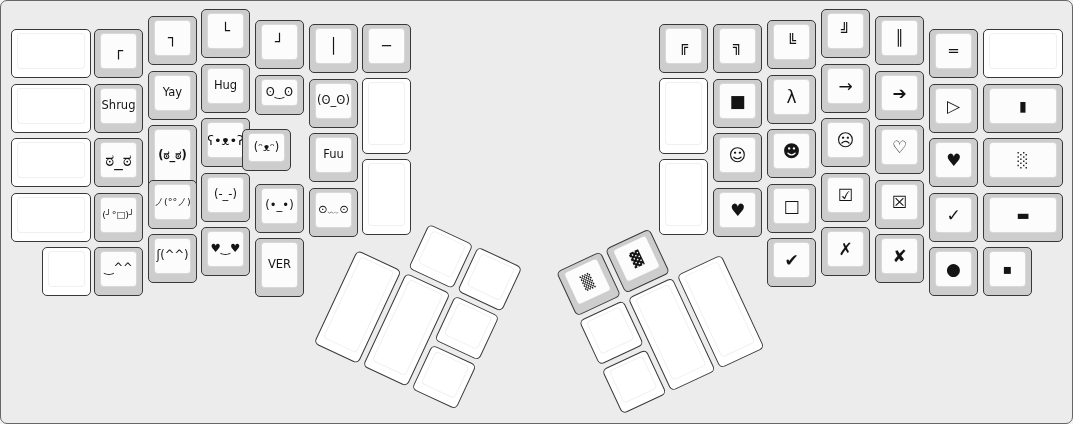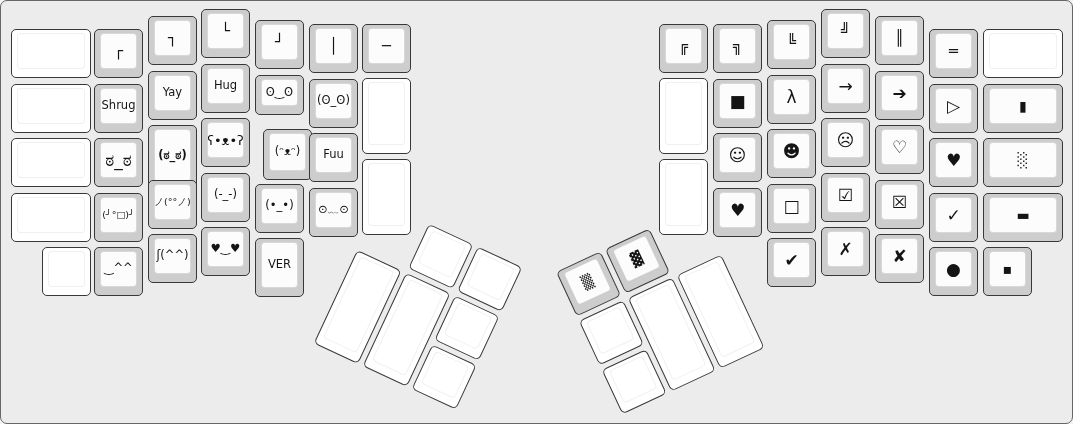--- a/index.html
+++ b/index.html
@@ -147,21 +147,21 @@
       <div class="key grey" style="left: 254px; top: 19px; width: 49px; height: 49px;">
         <div class="top">
           <span class="legend" style="font-size: 15px;">┘</span>
         </div>
       </div>
       <div class="key grey" style="left: 254px; top: 74px; width: 49px; height: 40px;">
         <div class="top">
           <span class="legend" style="font-size: 11.5px;">ʘ‿ʘ</span>
         </div>
       </div>
-      <div class="key grey" style="left: 262px; top: 128px; width: 49px; height: 51px;">
+      <div class="key grey" style="left: 241px; top: 128px; width: 49px; height: 42px;">
         <div class="top">
           <span class="legend" style="font-size: 11.5px;">(ᵔᴥᵔ)</span>
         </div>
       </div>
       <div class="key grey" style="left: 254px; top: 183px; width: 49px; height: 49px;">
         <div class="top">
           <span class="legend" style="font-size: 11.5px;">(•_•)</span>
         </div>
       </div>
       <div class="key grey" style="left: 254px; top: 237px; width: 49px; height: 59px;">

